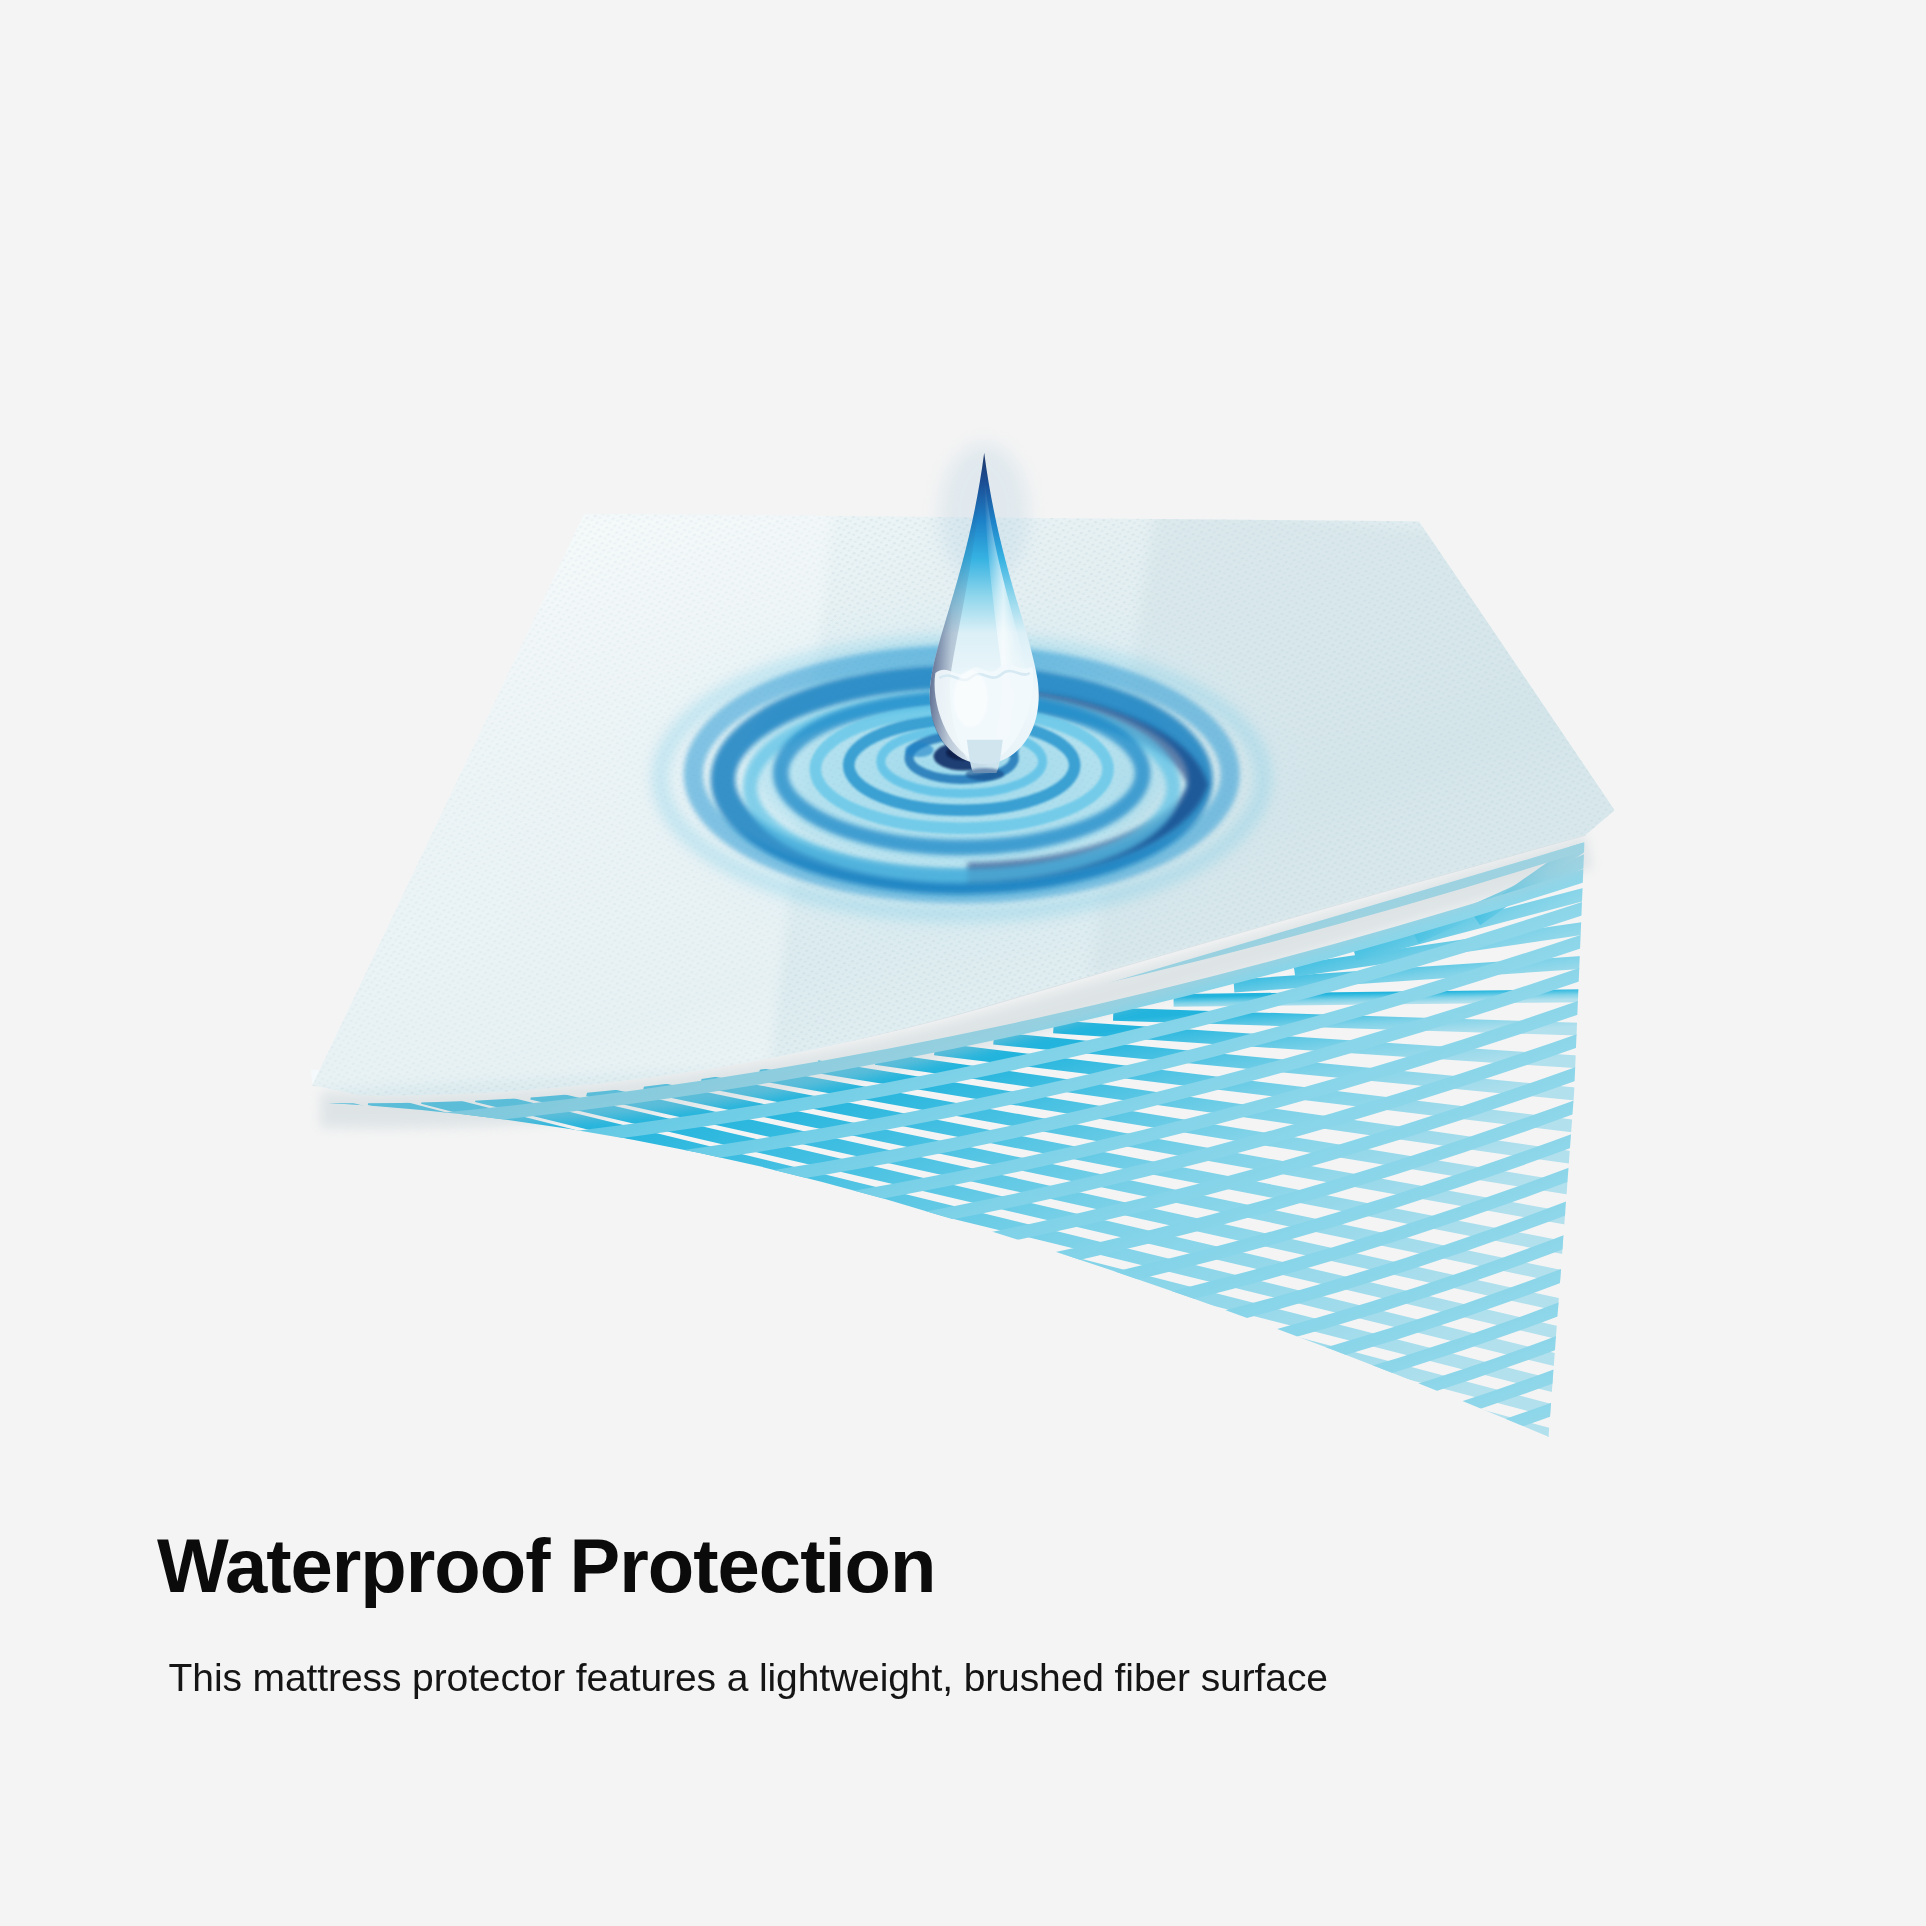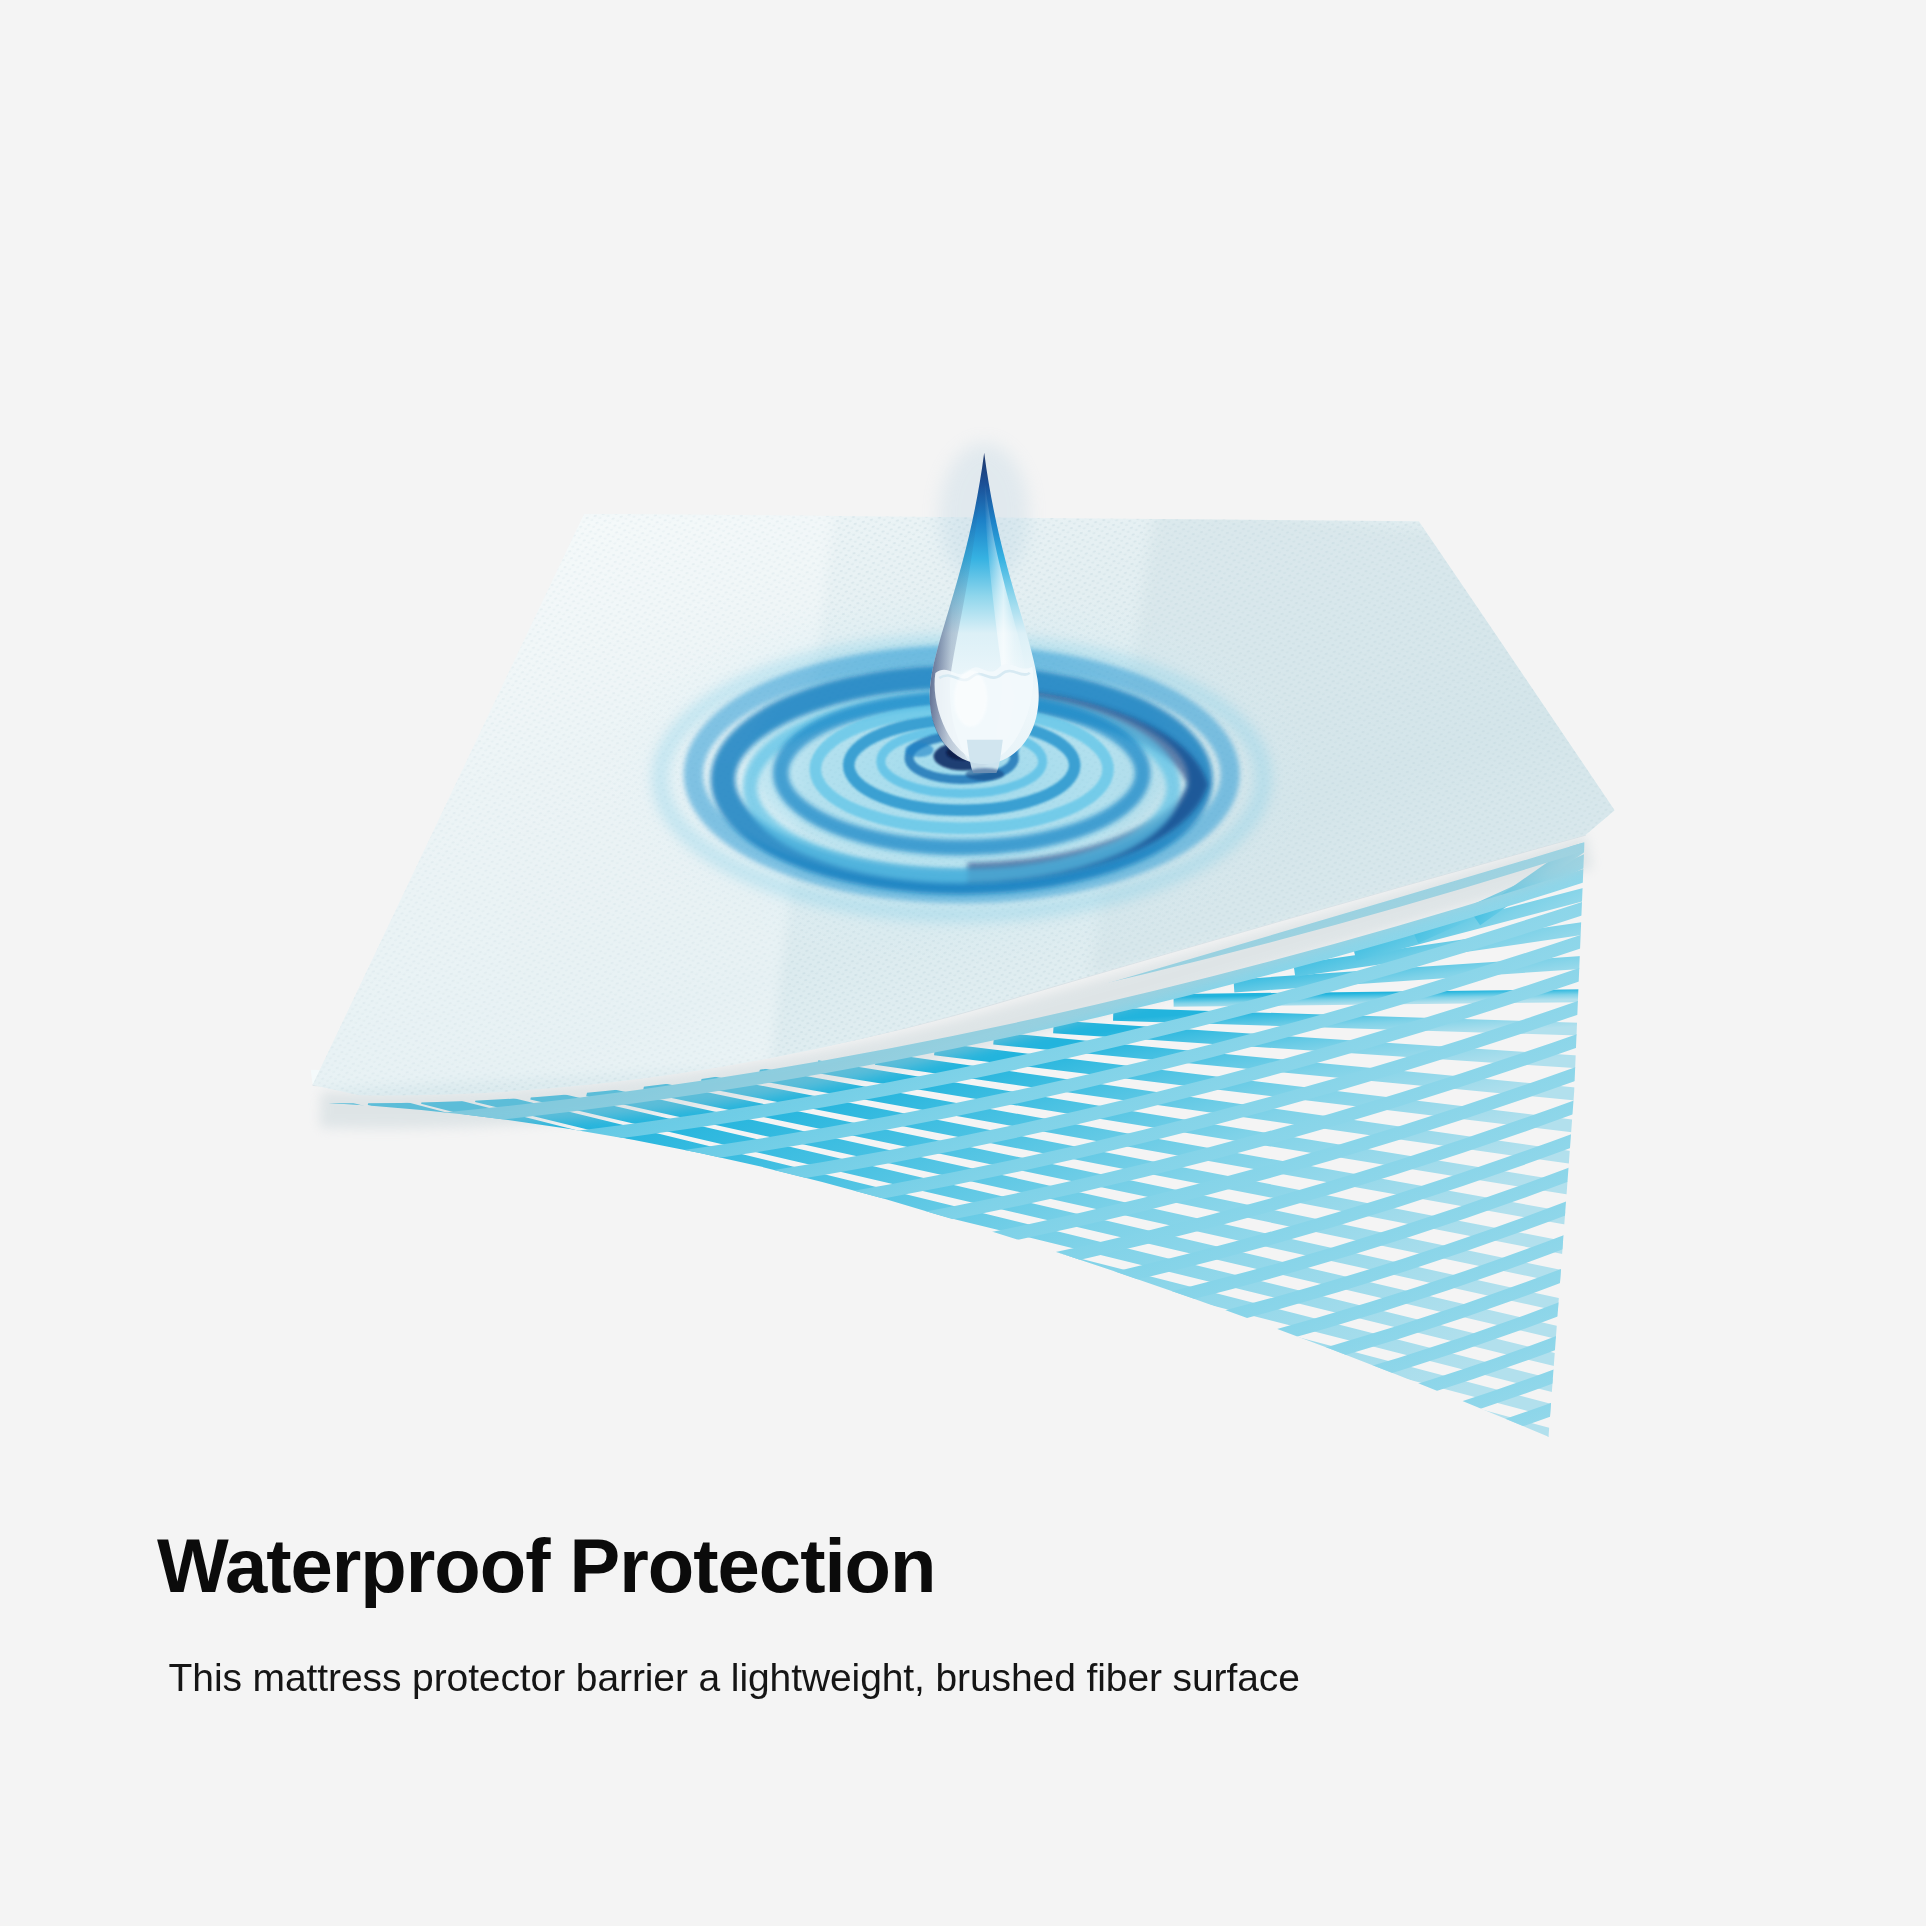--- a/index.html
+++ b/index.html
@@ -272,18 +272,18 @@
         <ellipse cx="1534" cy="1206" rx="30" ry="10" fill="#0E3A79" opacity="0.5" filter="url(#tinyBlur)"></ellipse>
 
         <ellipse cx="1512" cy="1088" rx="26" ry="44" fill="#FFFFFF" opacity="0.55" filter="url(#tinyBlur)"></ellipse>
       </g>
     </svg>
   </div>
 
   <div class="caption">
     <h1 class="headline">Waterproof Protection</h1>
     <p class="subcopy">
-      <span class="ln">This mattress protector barrier a lightweight, brushed fiber surface</span>
+      <span class="ln">This mattress protector features a lightweight, brushed fiber surface</span>
     </p>
   </div>
 
 </div>
 
 
 </body></html>

